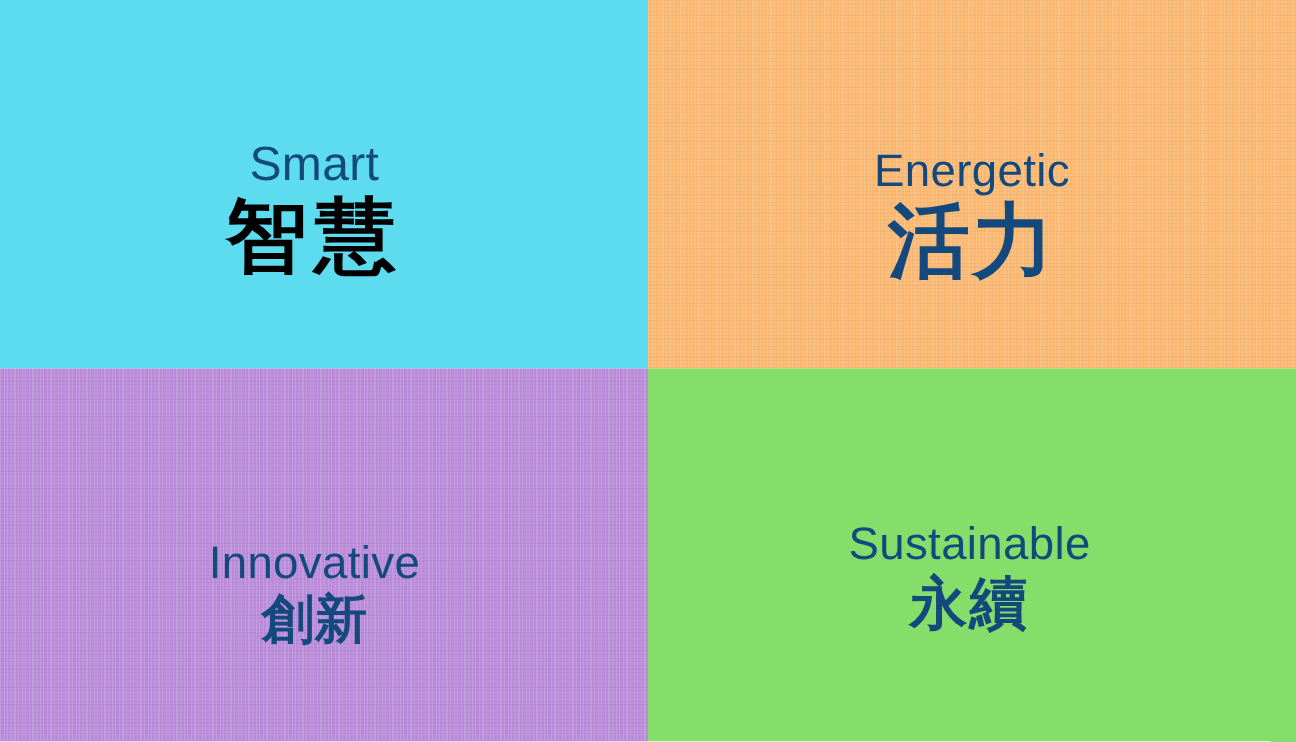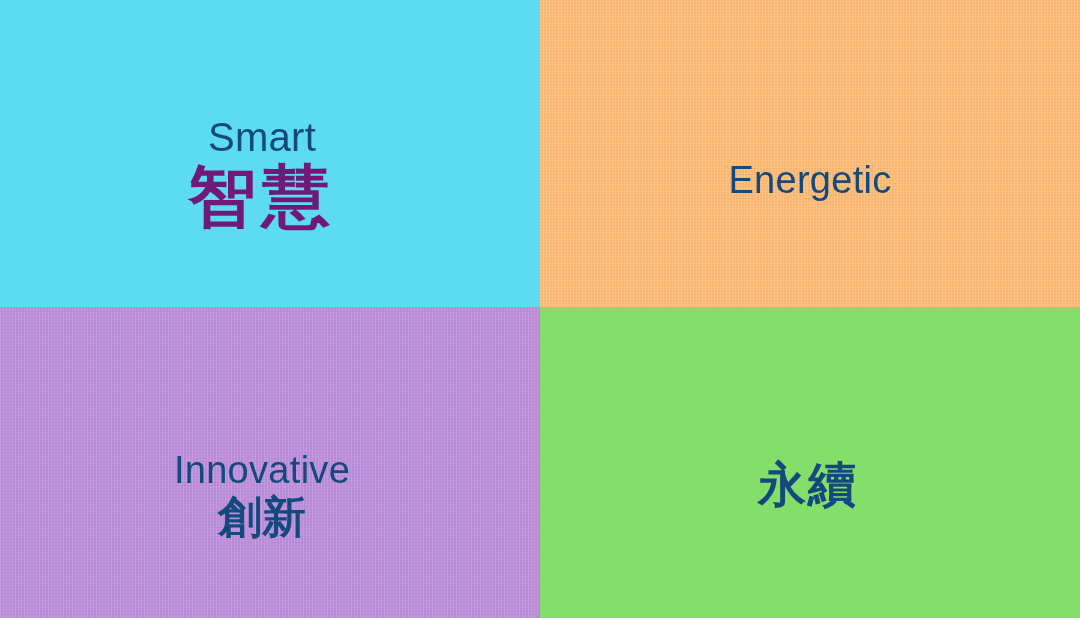--- a/index.html
+++ b/index.html
@@ -95,36 +95,38 @@
   .q-br .label-cjk { font-size: 48px; letter-spacing: 2px; }
 </style>
 </head>
 <body>
 
 <div id="poster" style="width: 1080px; height: 618px; grid-template-columns: 540px 540px; grid-template-rows: 307px 311px;">
 
   <div class="quadrant q-tl" style="background-color: rgb(93, 220, 239);">
     <div class="textblock">
       <span class="label-en" style="color: rgb(20, 73, 126);">Smart</span>
-      <span class="label-cjk" style="color: #701a75; font-family: Liberation Serif, serif;">智慧</span>
+      <span class="label-cjk" style="color: #000000; font-family: Liberation Serif, serif;">智慧</span>
     </div>
   </div>
 
   <div class="quadrant q-tr textured" style="background-color: #fdba74;">
     <div class="textblock">
       <span class="label-en" style="color: rgb(20, 73, 126);">Energetic</span>
+      <span class="label-cjk" style="color: rgb(20, 73, 126);">活力</span>
     </div>
   </div>
 
   <div class="quadrant q-bl textured" style="background-color: rgb(187, 141, 219);">
     <div class="textblock">
       <span class="label-en" style="color: rgb(20, 73, 126);">Innovative</span>
       <span class="label-cjk" style="color: rgb(20, 73, 126);">創新</span>
     </div>
   </div>
 
   <div class="quadrant q-br" style="background-color: rgb(132, 222, 105);">
     <div class="textblock">
+      <span class="label-en" style="color: rgb(20, 73, 126);">Sustainable</span>
       <span class="label-cjk" style="color: rgb(20, 73, 126);">永續</span>
     </div>
   </div>
 
 </div>
 
 </body></html>

